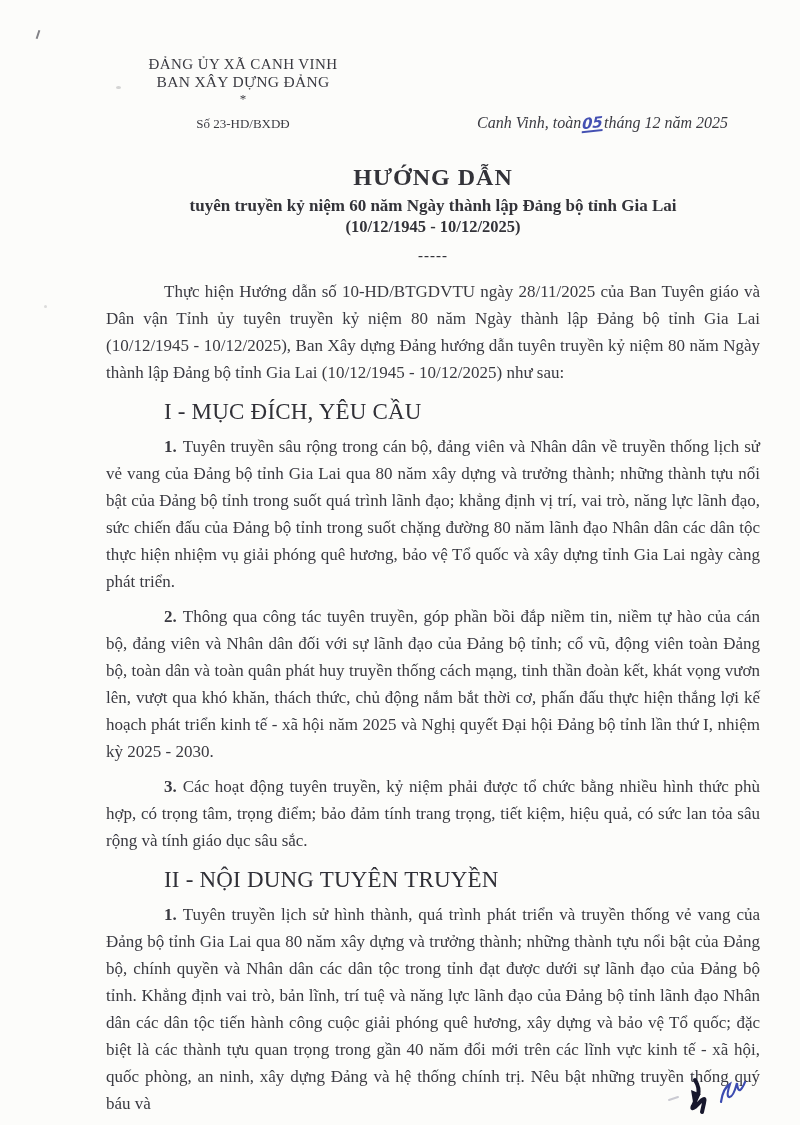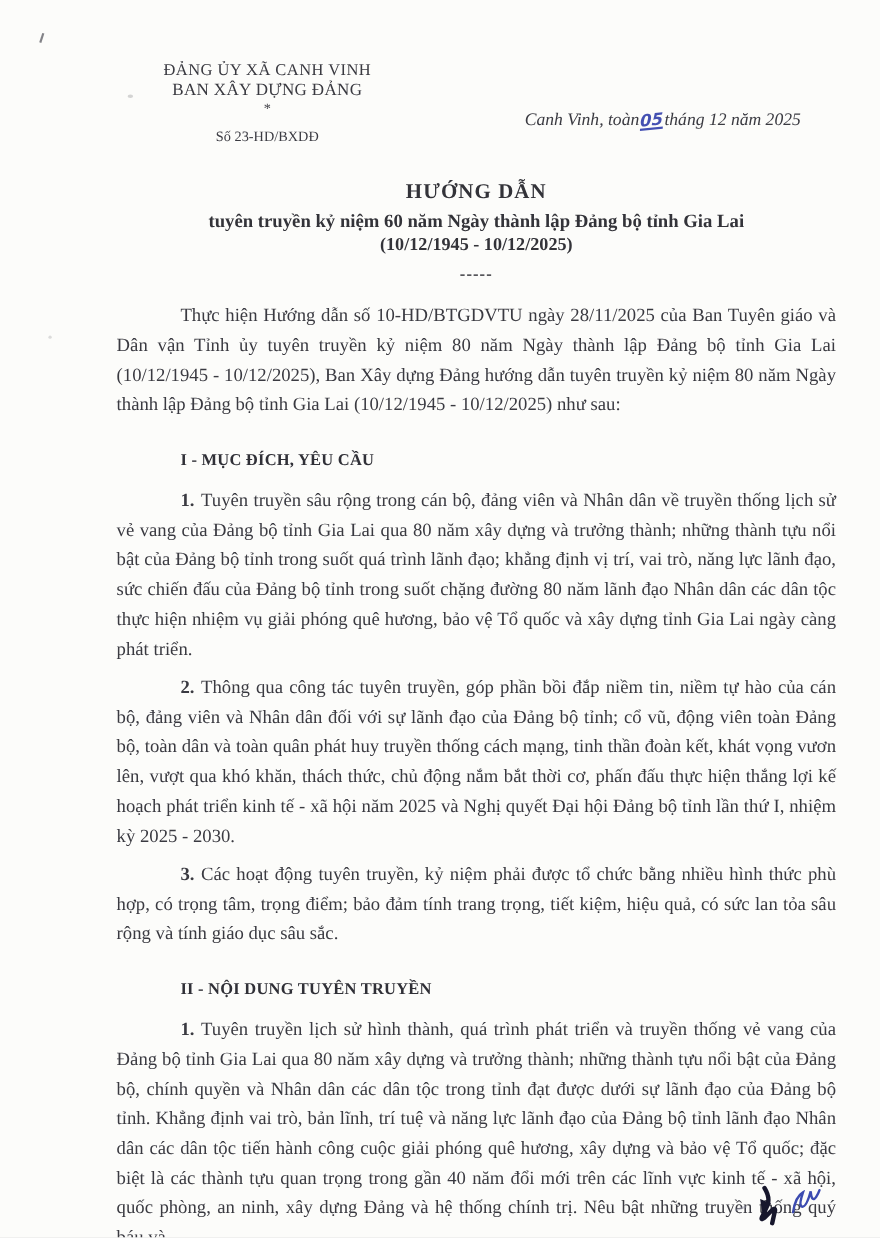--- a/index.html
+++ b/index.html
@@ -5,47 +5,47 @@
   html,body { margin:0; padding:0; background:#e8e8e6; }
   .page {
     position:relative; width:800px; height:1125px; margin:0 auto;
     background:#fcfcfa; overflow:hidden;
     font-family:"Liberation Serif","DejaVu Serif",serif;
     color:#3a3a41;
   }
   .doc { position:absolute; left:106px; right:40px; top:56px; }
 
   
-  .hdr { display:flex; justify-content:space-between; align-items:center; }
+  .hdr { display:flex; justify-content:space-between; align-items:flex-end; }
   .hdr-left { width:250px; text-align:center; margin-left:12px; }
   .hdr-left .l1 { font-size:15px; letter-spacing:.4px; white-space:nowrap; }
   .hdr-left .l2 { font-size:15.5px; font-weight:normal; letter-spacing:.3px; white-space:nowrap; }
   .hdr-left .star { font-size:13px; line-height:10px; margin-top:3px; }
   .hdr-left .num { font-size:13px; margin-top:12px; }
   .hdr-right { width:315px; text-align:center; }
   .hdr-right .nat { font-size:15.5px; font-weight:bold; letter-spacing:.2px; white-space:nowrap;
     text-decoration:underline; text-decoration-thickness:1px; text-underline-offset:4px; }
   .date-line { font-style:italic; font-size:16px; margin-top:30px; white-space:nowrap; }
   .hand-day {
     display:inline-block; font-family:"DejaVu Sans",sans-serif; font-style:italic; font-weight:bold;
     color:#4450b2; font-size:15px; transform:rotate(-6deg) skewX(-8deg); margin:0 1px;
     text-decoration:underline; text-decoration-thickness:1.5px; text-underline-offset:2px;
   }
 
   
   .title-block { text-align:center; margin-top:32px; color:#333339; }
-  .t1 { font-size:19px; font-weight:bold; letter-spacing:1px; }
+  .t1 { font-size:24px; font-weight:bold; letter-spacing:1px; }
   .t2 { font-size:17px; font-weight:bold; margin-top:5px; }
   .t3 { font-size:16.5px; font-weight:bold; margin-top:1px; }
   .t-dash { font-size:15px; font-weight:bold; letter-spacing:1px; margin-top:10px; }
 
   
   .body { margin-top:14px; font-size:17px; line-height:27px; text-align:justify; }
   .body p.para { margin:0 0 8px 0; text-indent:58px; }
-  .body h3.sec { font-size:15px; font-weight:bold; margin:25px 0 8px 0; text-indent:58px; color:#303037; letter-spacing:.2px; }
+  .body h3.sec { font-size:23px; font-weight:normal; margin:12px 0 8px 0; text-indent:58px; color:#303037; letter-spacing:.2px; }
   .pnum { margin-right:6px; }
 
   
   .speck { position:absolute; background:#5a5a60; }
   .speck-a { left:37px; top:30px; width:2px; height:9px; transform:rotate(18deg); opacity:.75; }
   .speck-b { left:116px; top:86px; width:5px; height:3px; border-radius:50%; opacity:.25; }
   .speck-c { left:44px; top:305px; width:3px; height:3px; border-radius:50%; opacity:.2; }
   .scribble { position:absolute; left:655px; top:1072px; }
 </style>
 </head>

